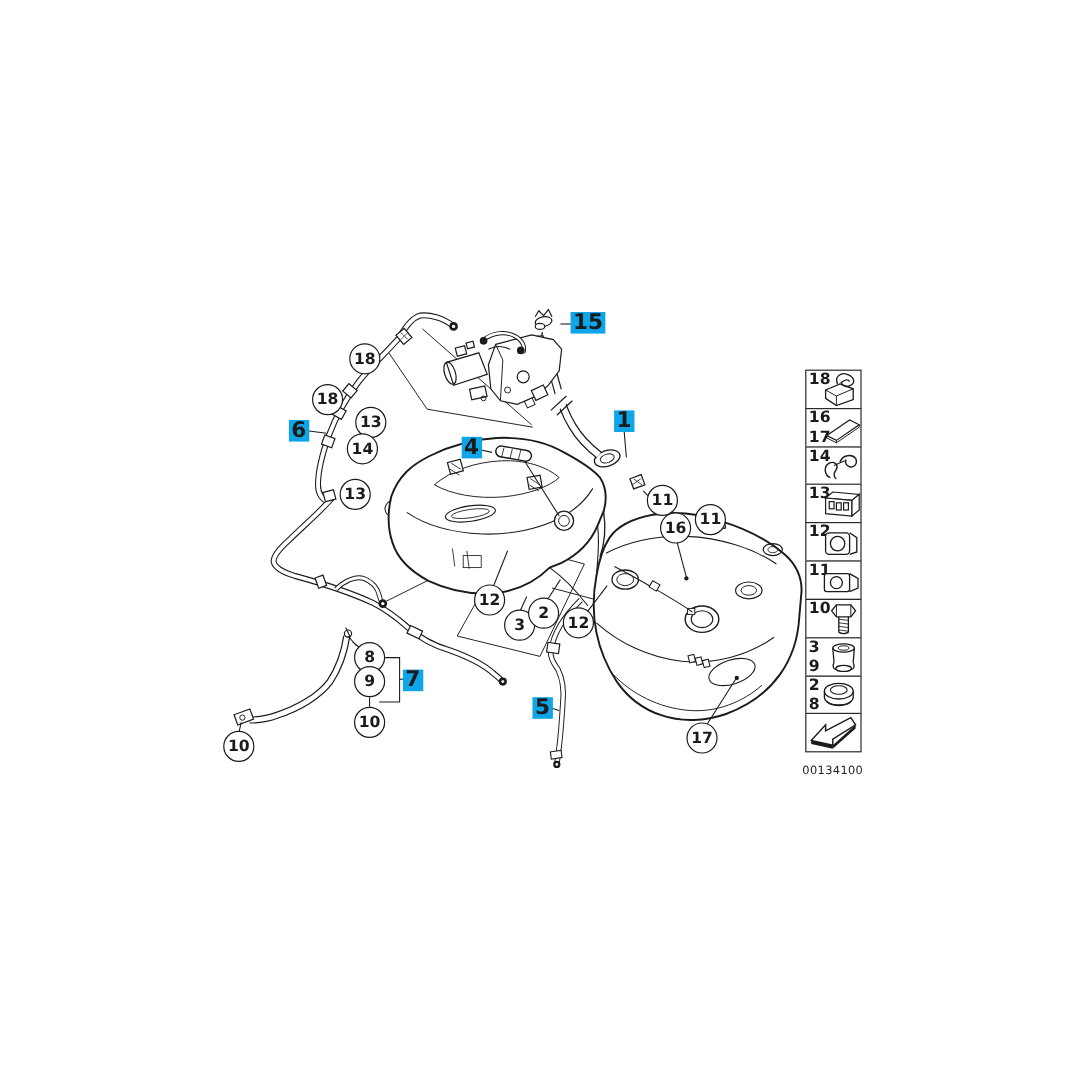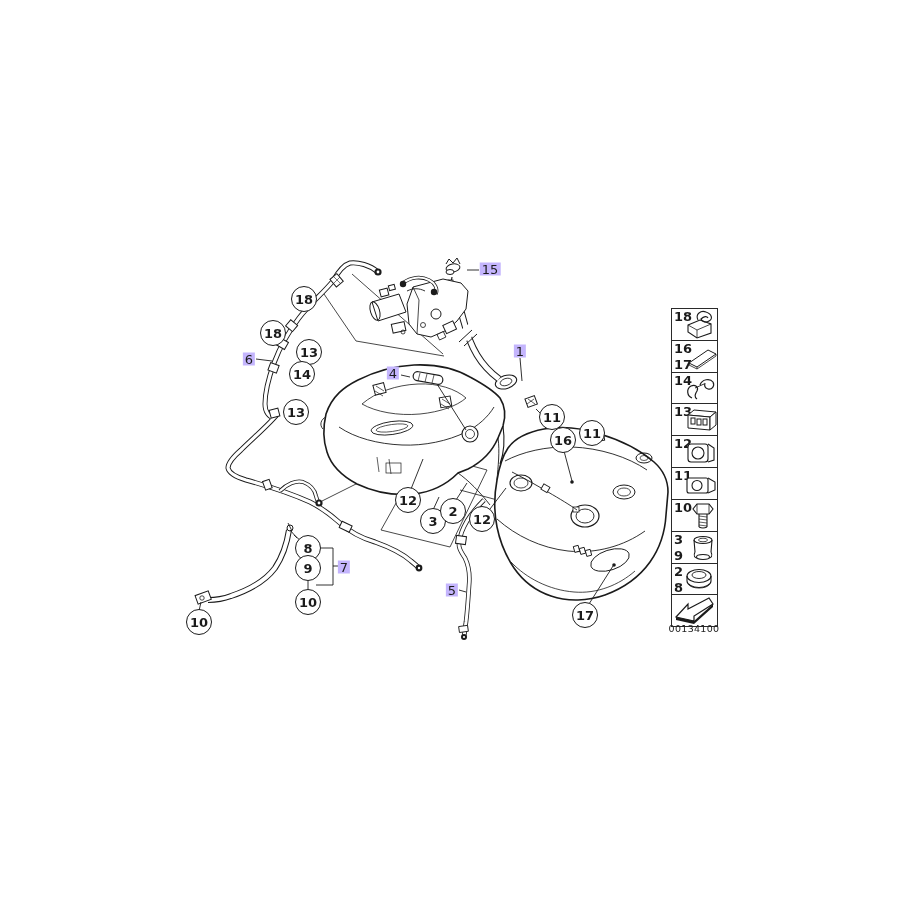--- a/index.html
+++ b/index.html
@@ -4,32 +4,32 @@
 <style>
   html,body{margin:0;padding:0;background:#fff;}
   #stage{position:relative;width:900px;height:900px;background:#fff;overflow:hidden;
          font-family:"DejaVu Sans","Liberation Sans",sans-serif;}
   #art{position:absolute;left:0;top:0;}
   
   .co{position:absolute;transform:translate(-50%,-50%);color:#1b1b1b;z-index:5;}
   .co-circle{width:26px;height:26px;border:1.7px solid #1b1b1b;border-radius:50%;
              background:#fff;display:flex;align-items:center;justify-content:center;
              font-size:13px;font-weight:bold;box-sizing:border-box;}
-  .co-plain{font-size:13px;font-weight:normal;background:#c4b5fd;padding:0 2px;line-height:1;}
+  .co-plain{font-size:18px;font-weight:bold;background:#0ea5e9;padding:0 2px;line-height:1;}
   
   #legend{position:absolute;left:671px;top:308px;width:47px;z-index:4;}
   .legend-row{position:relative;width:45px;height:31px;border:1.2px solid #2a2a2a;
               background:#fff;margin-top:-1.2px;box-sizing:content-box;}
   .legend-row:first-child{margin-top:0;}
   .ln{position:absolute;left:2px;font-size:13px;font-weight:bold;color:#1b1b1b;line-height:1;}
   .ln-top{top:1px;}
   .ln-bottom{bottom:1px;}
   .ln-only{top:1px;}
   .licon{position:absolute;right:0;top:0;}
-  #docnum{position:absolute;left:666px;top:623px;width:56px;text-align:center;
+  #docnum{position:absolute;left:666px;top:637px;width:56px;text-align:center;
           font-size:9.5px;color:#222;letter-spacing:.3px;z-index:4;}
 </style>
 </head>
 <body>
 
 <div id="stage">
 
 <svg id="art" width="900" height="900" viewBox="0 0 900 900">
   <defs>
     <path id="p6" d="M378,272 C370,265 358,262 350,263 C343,265 338,272 333,281 C323,293 309,305 299,318 C289,331 280,347 274,363 C269,377 265,392 265,404 C265,412 269,417 274,418 C264,429 251,440 241,450 C233,457 228,463 228,468 C229,473 236,477 246,480 C268,486 290,493 310,502 C322,508 331,515 340,523 C350,532 361,538 375,542 C389,547 402,553 411,561 C416,565 418,567 419,568" fill="none"></path>

